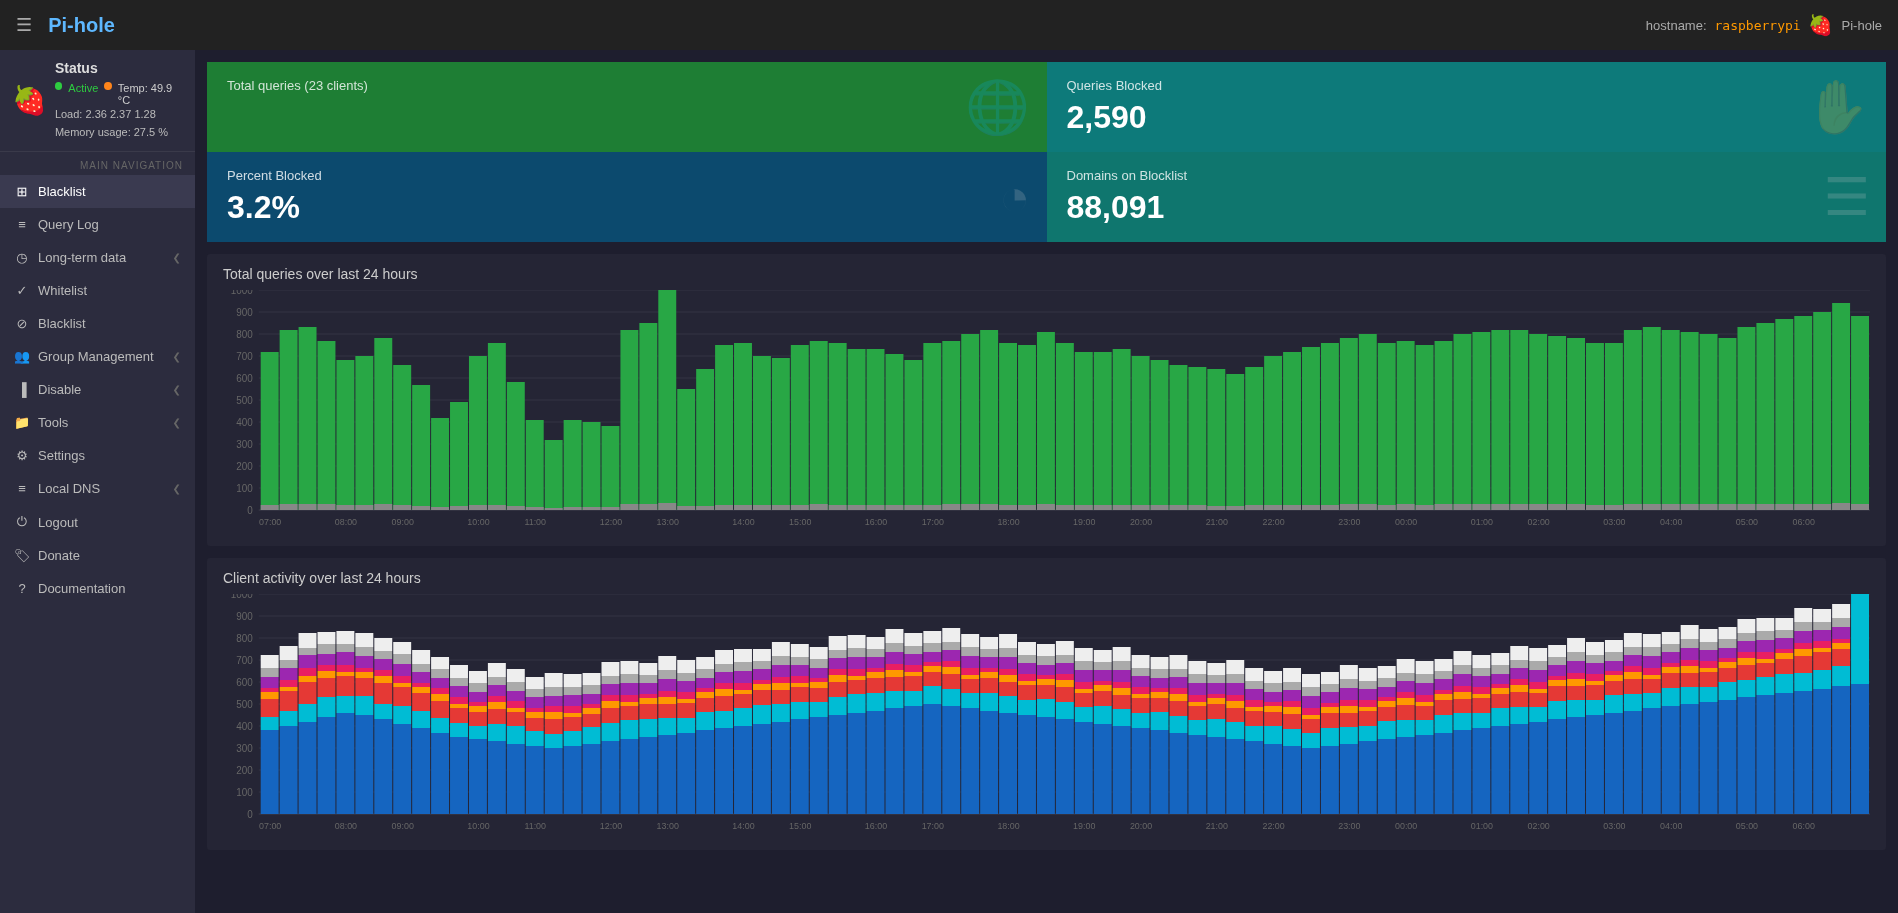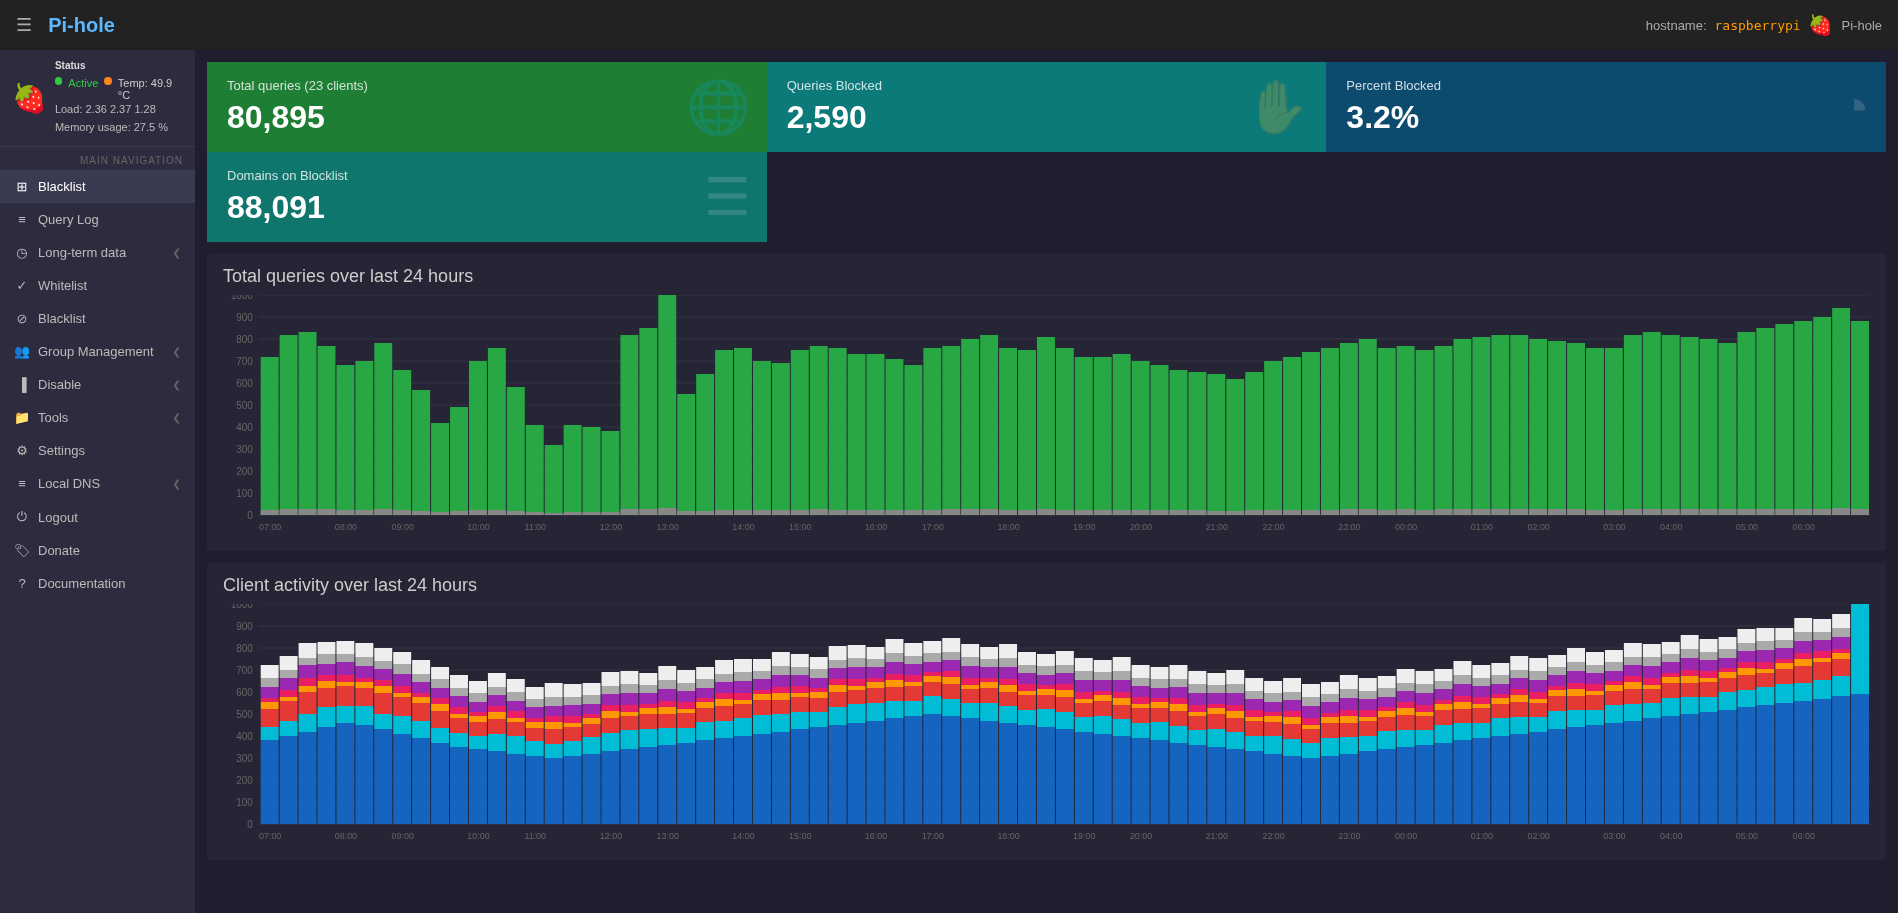--- a/index.html
+++ b/index.html
@@ -13,52 +13,52 @@
     .topbar-right { display: flex; align-items: center; gap: 8px; color: #aaa; font-size: 13px; }
     .topbar-right .hostname { color: #f90; font-family: monospace; }
     .pi-icon { font-size: 20px; }
 
     
     .main-layout { display: flex; flex: 1; overflow: hidden; }
 
     
     .sidebar { width: 195px; background: #2c2c3e; display: flex; flex-direction: column; overflow-y: auto; flex-shrink: 0; }
     .status-box { padding: 10px 12px; border-bottom: 1px solid #3a3a4a; }
-    .status-title { font-size: 10px; font-weight: bold; color: #ddd; margin-bottom: 6px; }
+    .status-title { font-size: 14px; font-weight: bold; color: #ddd; margin-bottom: 6px; }
     .status-row { display: flex; gap: 6px; font-size: 12px; }
     .dot { width: 8px; height: 8px; border-radius: 50%; display: inline-block; }
     .dot-green { background: #2ecc40; }
     .dot-orange { background: #ff851b; }
     .status-header { display: flex; align-items: center; }
     .status-lines { font-size: 11px; color: #bbb; line-height: 1.6; }
 
     .nav-section-label { padding: 8px 12px 4px; font-size: 10px; color: #666; text-transform: uppercase; letter-spacing: 1px; text-align: right; }
     .nav-item { display: flex; align-items: center; justify-content: space-between; padding: 9px 14px; font-size: 13px; color: #bbb; cursor: pointer; text-decoration: none; }
     .nav-item.active { background: #3a3a50; color: #fff; }
     .nav-item-left { display: flex; align-items: center; gap: 8px; }
     .nav-icon { font-size: 13px; width: 16px; text-align: center; }
     .chevron { font-size: 10px; color: #666; }
 
     
     .content { flex: 1; background: #1e1e2e; overflow-y: auto; padding: 12px; }
 
     
-    .stat-cards { display: grid; grid-template-columns: repeat(3, 1fr); gap: 0; margin-bottom: 12px; }
+    .stat-cards { display: grid; grid-template-columns: repeat(2, 1fr); gap: 0; margin-bottom: 12px; }
     .stat-card { padding: 16px 20px; position: relative; overflow: hidden; }
     .stat-card-green { background: #1e7e34; }
     .stat-card-teal { background: #0d7a7a; }
     .stat-card-gold { background: #0c4a6e; }
     .stat-card-red { background: #0f766e; }
     .stat-card-title { font-size: 13px; color: rgba(255,255,255,0.8); margin-bottom: 6px; }
     .stat-card-value { font-size: 32px; font-weight: bold; color: #fff; }
     .stat-card-icon { position: absolute; right: 16px; top: 50%; transform: translateY(-50%); font-size: 52px; opacity: 0.2; }
 
     
     .chart-container { background: #252535; border-radius: 3px; padding: 12px 16px; margin-bottom: 12px; }
-    .chart-title { font-size: 18px; color: #ccc; margin-bottom: 8px; }
+    .chart-title { font-size: 14px; color: #ccc; margin-bottom: 8px; }
 
     .svg-chart { width: 100%; height: 240px; }
   </style>
 </head>
 <body>
 
 <div class="topbar">
   <div class="topbar-left">
     <span class="hamburger">☰</span>
     <span class="topbar-title">Pi-hole</span>
@@ -176,21 +176,20 @@
           <span>Documentation</span>
         </div>
     </a>
   </nav>
 
   <main class="content">
 
     <div class="stat-cards">
       <div class="stat-card stat-card-green">
         <div class="stat-card-title">Total queries (23 clients)</div>
-        <div class="stat-card-value">80,895</div>
         <div class="stat-card-icon">🌐</div>
       </div>
       <div class="stat-card stat-card-teal">
         <div class="stat-card-title">Queries Blocked</div>
         <div class="stat-card-value">2,590</div>
         <div class="stat-card-icon">✋</div>
       </div>
       <div class="stat-card stat-card-gold">
         <div class="stat-card-title">Percent Blocked</div>
         <div class="stat-card-value">3.2%</div>

